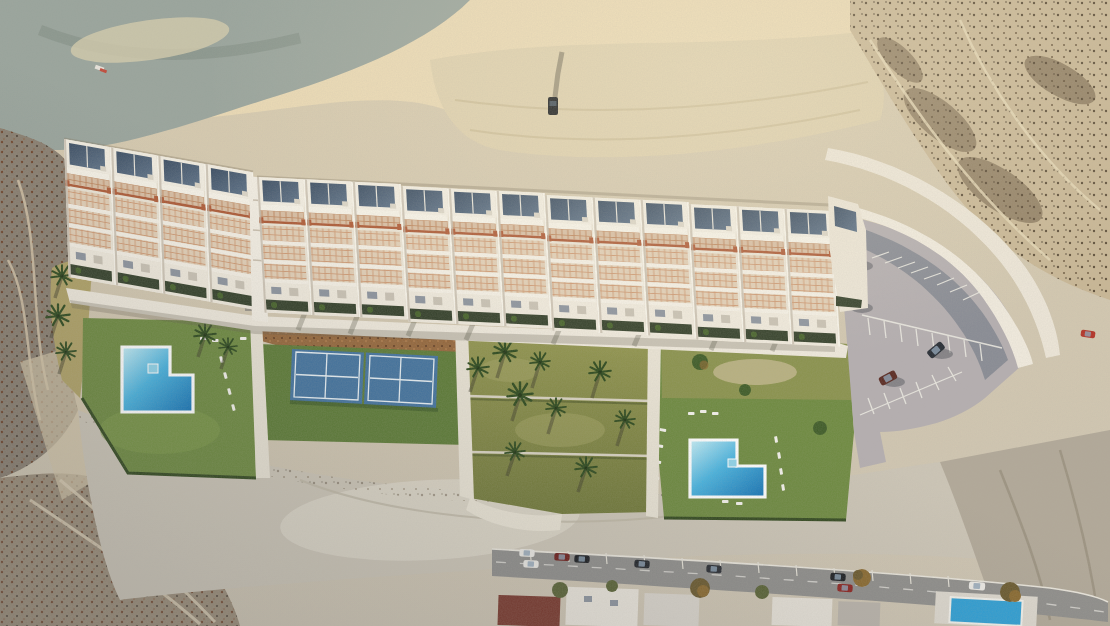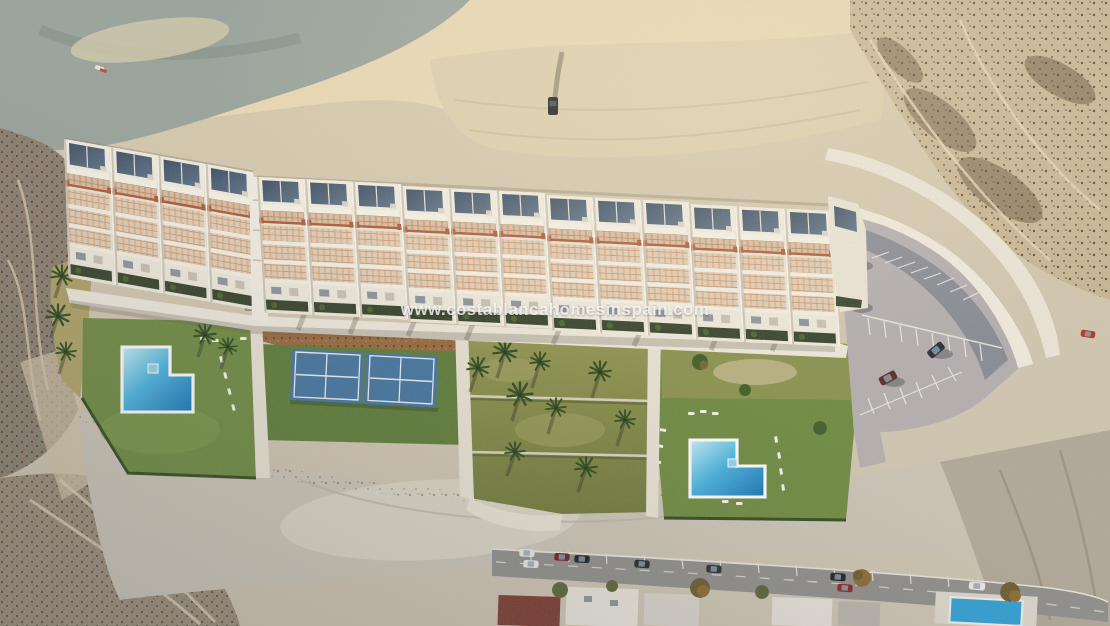--- a/index.html
+++ b/index.html
@@ -359,14 +359,13 @@
     <polygon points="834,206 856,212 857,232 835,226" fill="url(#pg)"></polygon>
     <polygon points="836,296 862,300 861,308 836,306" fill="#35412b"></polygon>
   </g>
 </g>
 
 <rect width="1110" height="626" fill="url(#lightTR)"></rect>
 <rect width="1110" height="626" fill="url(#shadeBL)"></rect>
 <rect width="1110" height="626" filter="url(#grain)" opacity="0.35"></rect>
 </svg>
 
-<div class="watermark">www.costablancahomesinspain.com</div>
 </div>
 
 </body></html>

